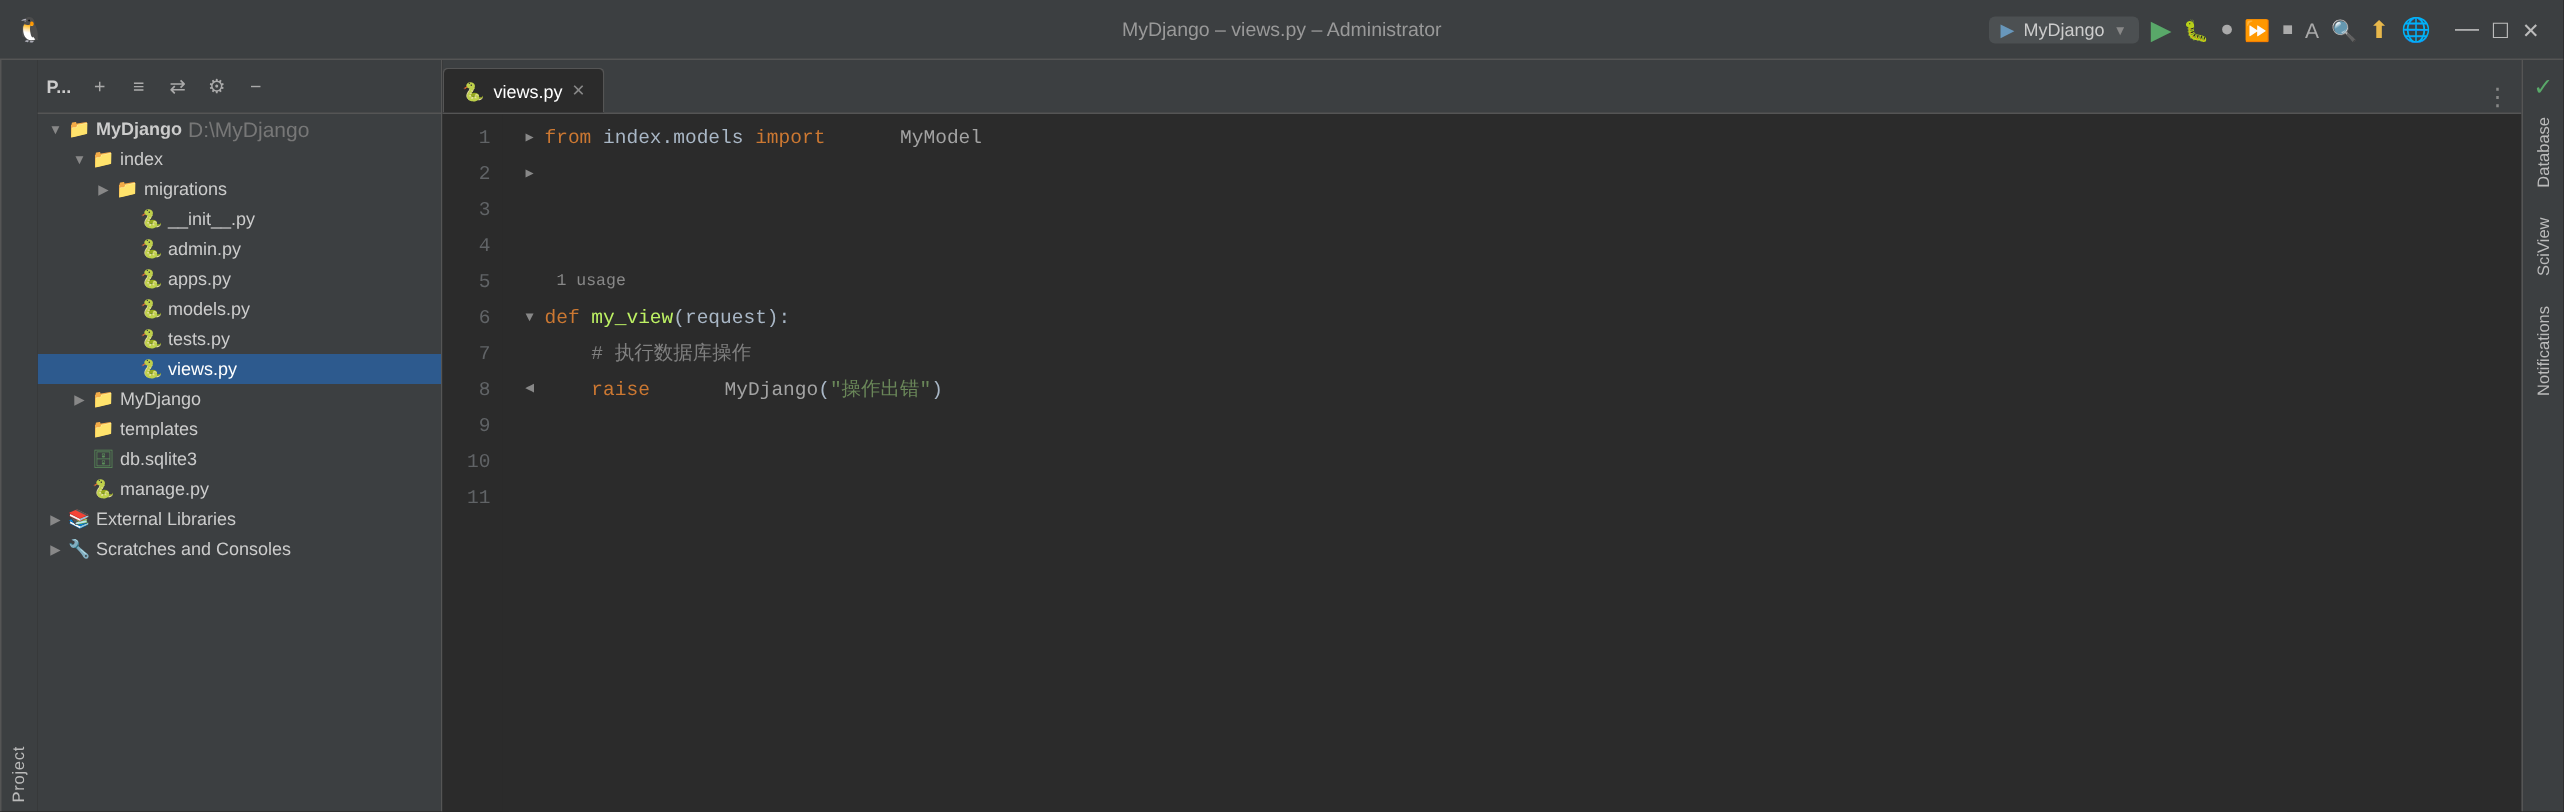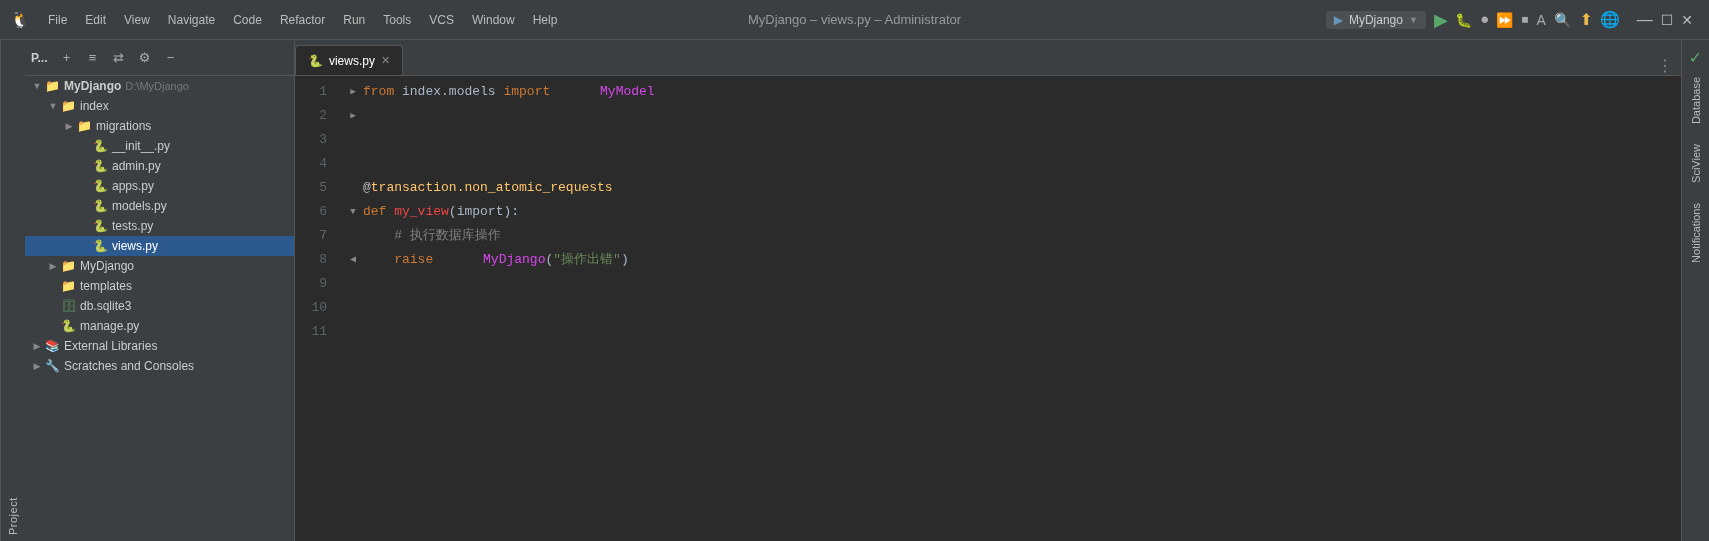--- a/index.html
+++ b/index.html
@@ -120,21 +120,21 @@
       display: flex;
       align-items: center;
       justify-content: center;
       font-size: 12px;
       flex-shrink: 0;
     }
     .tree-label {
       font-size: 12px;
       color: #ccc;
     }
-    .tree-label-path { font-size: 11px; color: #777; margin-left: 4px; }
+    .tree-label-path { font-size: 14px; color: #777; margin-left: 4px; }
 
     
     .icon-folder { color: #6f9fcf; }
 
     
     .editor-area {
       flex: 1;
       display: flex;
       flex-direction: column;
       background: #2b2b2b;
@@ -214,22 +214,22 @@
     .fold-arrow {
       font-size: 9px;
       color: #888;
       cursor: pointer;
     }
     .code-text {
       white-space: pre;
     }
     
     .kw { color: #cc7832; } 
-    .fn { color: #ef4444; font-family: Liberation Mono, monospace; } 
-    .cls { color: #d946ef; padding-left: 42px; } 
+    .fn { color: #bef264; font-family: Liberation Mono, monospace; } 
+    .cls { color: #a3a3a3; padding-left: 42px; } 
     .str { color: #6a8759; } 
     .cm { color: #808080; } 
     .dec { color: #ffc66d; } 
     .plain { color: #a9b7c6; }
     .usage-hint { color: #888; font-size: 11px; margin-left: 8px; }
 
     
     .right-sidebar {
       width: 28px;
       background: #3c3f41;
@@ -264,33 +264,20 @@
       border-right: 1px solid #555;
       cursor: pointer;
       letter-spacing: 0.5px;
     }
   </style>
 </head>
 <body>
 
 <div class="titlebar">
   <div class="titlebar-logo">🐧</div>
-  <div class="titlebar-menu">
-    <span class="titlebar-menu-item">File</span>
-    <span class="titlebar-menu-item">Edit</span>
-    <span class="titlebar-menu-item">View</span>
-    <span class="titlebar-menu-item">Navigate</span>
-    <span class="titlebar-menu-item">Code</span>
-    <span class="titlebar-menu-item">Refactor</span>
-    <span class="titlebar-menu-item">Run</span>
-    <span class="titlebar-menu-item">Tools</span>
-    <span class="titlebar-menu-item">VCS</span>
-    <span class="titlebar-menu-item">Window</span>
-    <span class="titlebar-menu-item">Help</span>
-  </div>
   <div class="titlebar-center">MyDjango – views.py – Administrator</div>
   <div style="display:flex;align-items:center;gap:8px;margin-left:auto;padding-right:8px;">
 
     <div style="display:flex;align-items:center;background:#4c5052;border-radius:4px;padding:2px 8px;gap:6px;font-size:12px;">
       <span style="color:#6897bb;">▶</span>
       <span style="color:#ccc;">MyDjango</span>
       <span style="color:#888;font-size:9px;">▼</span>
     </div>
     <span class="run-btn">▶</span>
     <span style="color:#8fb0d0;font-size:14px;cursor:pointer;">🐛</span>
@@ -464,30 +451,29 @@
         <div class="code-line">
           <div class="code-gutter"></div>
           <span class="code-text"> </span>
         </div>
 
         <div class="code-line">
           <div class="code-gutter"></div>
           <span class="code-text"> </span>
         </div>
 
-        <div class="code-line">
-          <div class="code-gutter"></div>
-          <span class="code-text"><span style="color:#bbb;">@</span><span class="dec">transaction.non_atomic_requests</span></span>
+        <div style="display:flex;align-items:center;padding-left:28px;min-height:20px;">
+          <span class="usage-hint">1 usage</span>
         </div>
 
         <div class="code-line">
           <div class="code-gutter">
               <span class="fold-arrow">▼</span>
             </div>
-          <span class="code-text"><span class="kw">def</span><span class="plain"> </span><span class="fn">my_view</span><span class="plain">(import):</span></span>
+          <span class="code-text"><span class="kw">def</span><span class="plain"> </span><span class="fn">my_view</span><span class="plain">(request):</span></span>
         </div>
 
         <div class="code-line">
           <div class="code-gutter"></div>
           <span class="code-text"><span class="cm">    # 执行数据库操作</span></span>
         </div>
 
 
 
         <div class="code-line">

